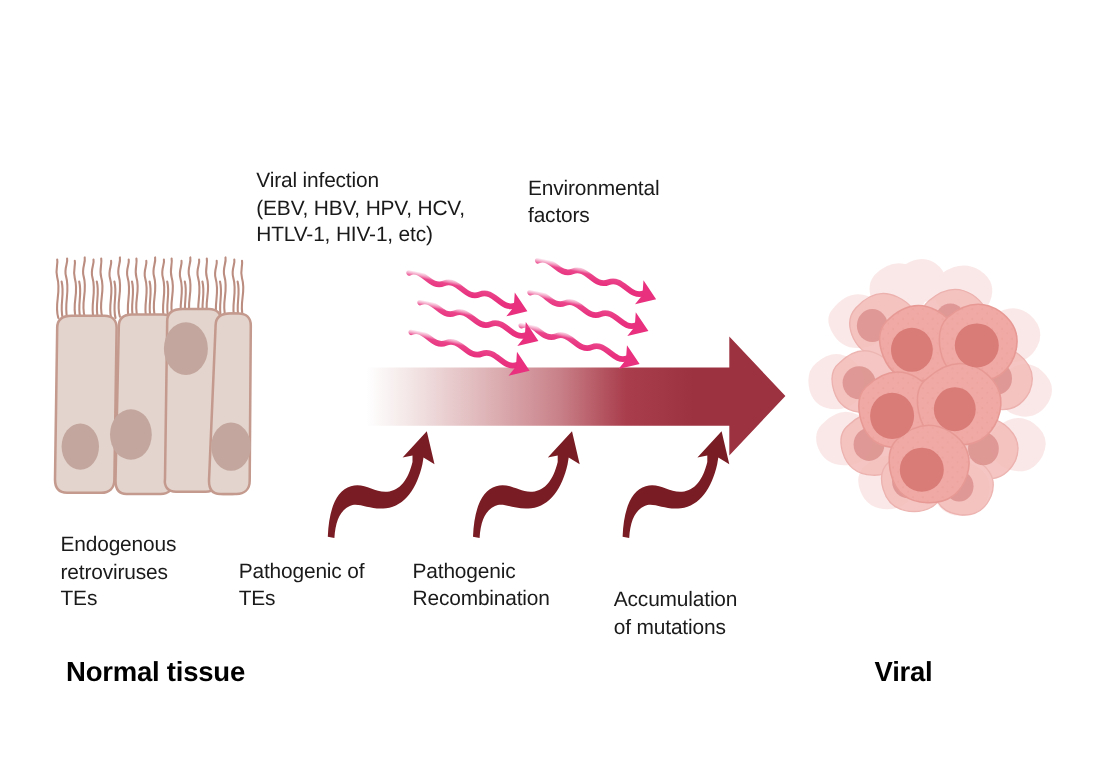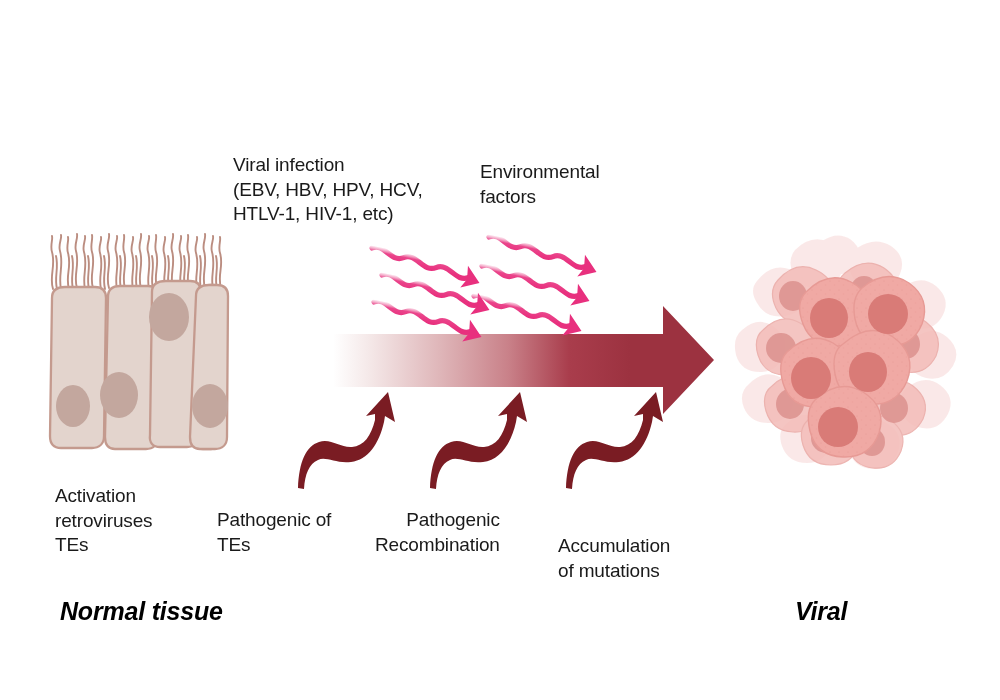--- a/index.html
+++ b/index.html
@@ -31,28 +31,27 @@
     letter-spacing: -0.15px;
   }
   .hdr {
     position: absolute;
     white-space: pre;
     font-family: "Liberation Sans", sans-serif;
     font-weight: bold;
     font-size: 25px;
     color: #000000;
     letter-spacing: -0.2px;
-    font-style: italic;
   }
   
   #lbl-viral        { left: 233px; top: 153px; }
   #lbl-environ      { left: 440px; top: 160px; margin-left: 40px; }
   #lbl-endogenous   { left: 55px;  top: 484px; }
   #lbl-activation   { left: 217px; top: 508px; }
-  #lbl-pathogenic   { left: 375px; top: 508px; text-align: right; }
+  #lbl-pathogenic   { left: 375px; top: 508px; }
   #lbl-accumulation { left: 558px; top: 534px; }
   #hdr-normal       { left: 60px;  top: 597px; }
   #hdr-cancer       { left: 795px; top: 597px; }
 </style>
 </head>
 <body>
 
 <svg id="figure" viewBox="0 0 1000 700" xmlns="http://www.w3.org/2000/svg">
   <defs>
 
@@ -257,21 +256,21 @@
   </g>
 </svg>
 
 <div class="txt" id="lbl-viral">Viral infection
 (EBV, HBV, HPV, HCV,
 HTLV-1, HIV-1, etc)</div>
 
 <div class="txt" id="lbl-environ">Environmental
 factors</div>
 
-<div class="txt" id="lbl-endogenous">Activation
+<div class="txt" id="lbl-endogenous">Endogenous
 retroviruses
 TEs</div>
 
 <div class="txt" id="lbl-activation">Pathogenic of
 TEs</div>
 
 <div class="txt" id="lbl-pathogenic">Pathogenic
 Recombination</div>
 
 <div class="txt" id="lbl-accumulation">Accumulation

